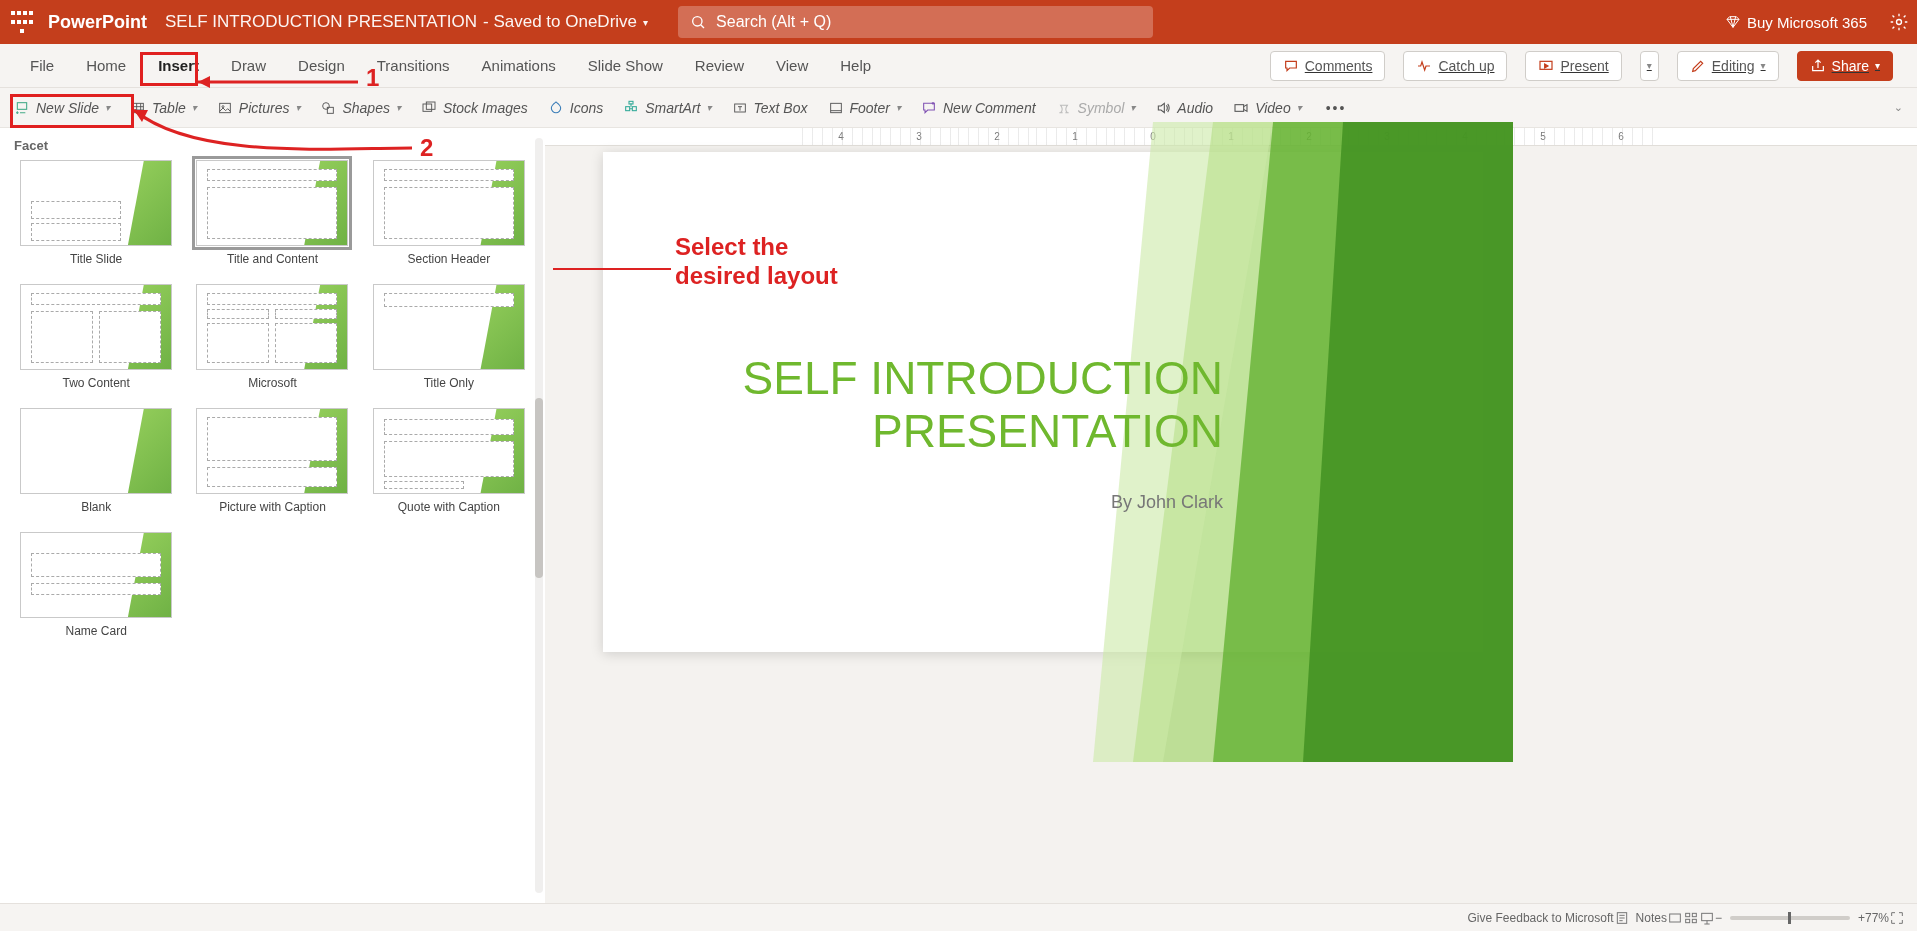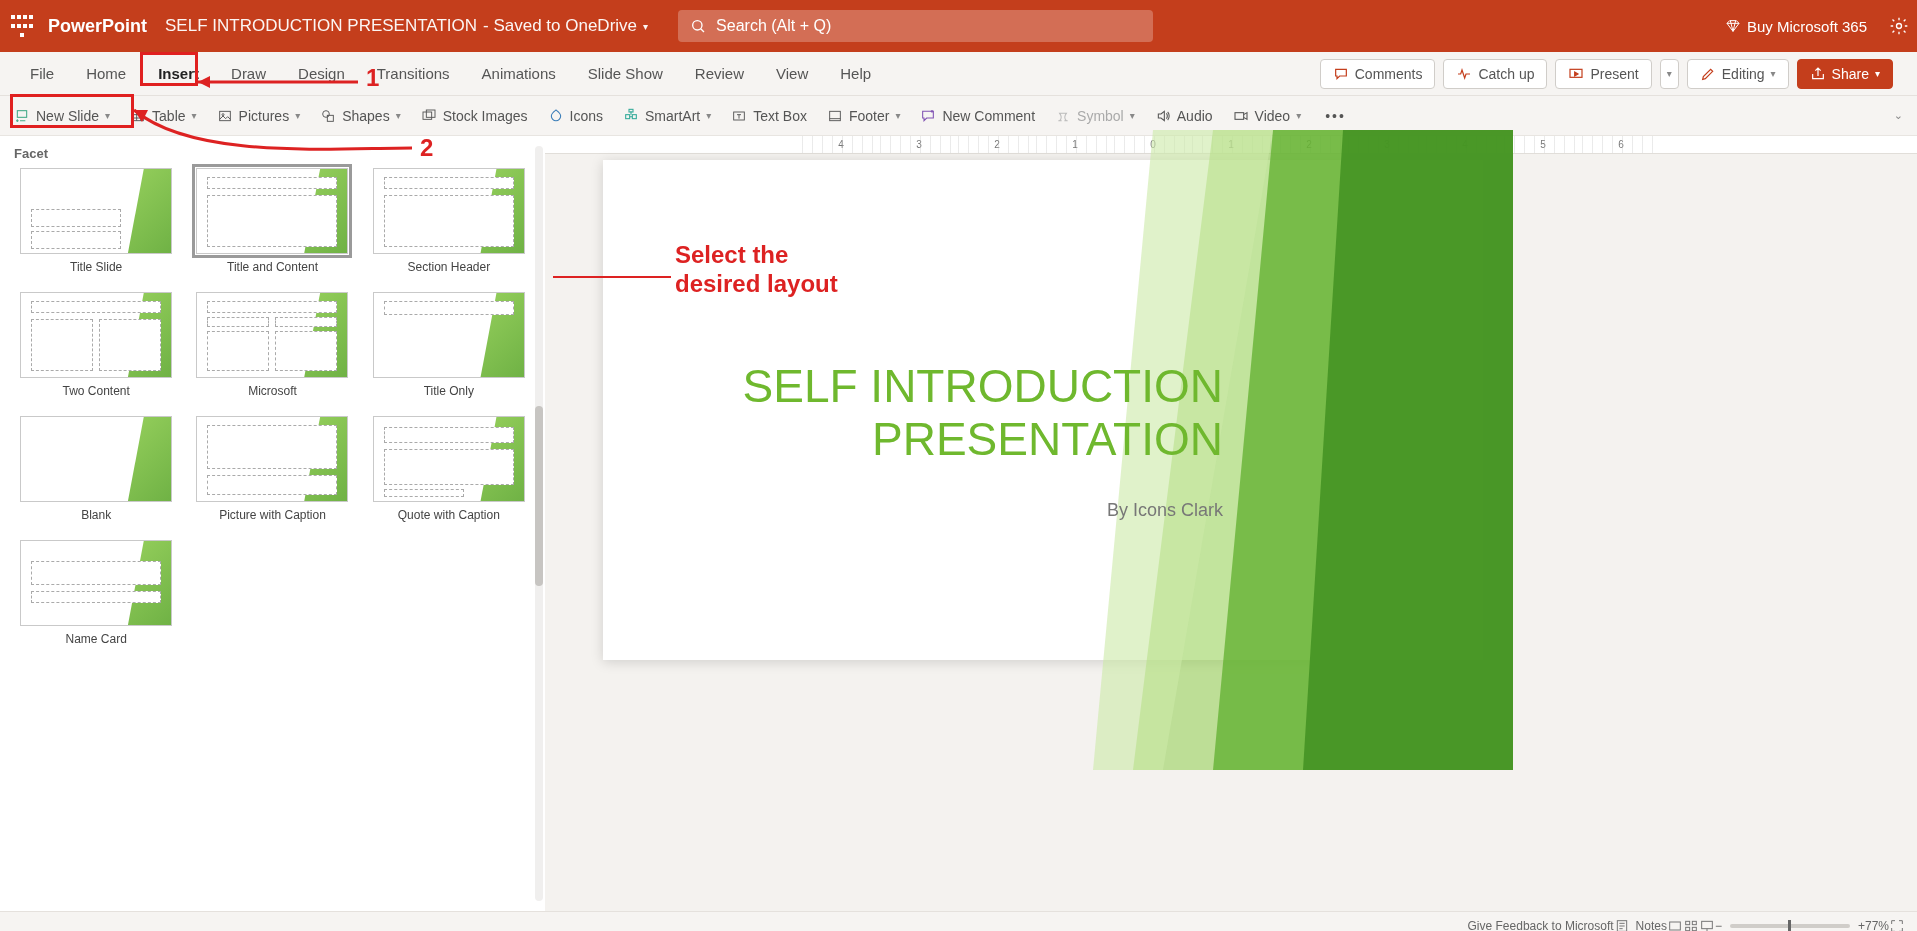--- a/index.html
+++ b/index.html
@@ -1,38 +1,38 @@
 <!DOCTYPE html>
 <html><head>
 <meta charset="utf-8">
 <style>
   * { box-sizing: border-box; margin: 0; padding: 0; }
   body { font-family: "Segoe UI", Arial, sans-serif; font-size: 14px; color:#333; background:#fff; overflow:hidden; width:1917px; height:931px; }
-  .titlebar { background:#c43e1c; height:52px; display:flex; align-items:center; color:#fff; padding:0 8px; }
+  .titlebar { background:#c43e1c; height:44px; display:flex; align-items:center; color:#fff; padding:0 8px; }
   .app-grid-icon { width:28px; height:28px; display:flex; flex-wrap:wrap; justify-content:center; align-items:center; margin-right:12px; }
   .app-grid-icon span { width:4px; height:4px; background:#fff; margin:1px; }
   .app-name { font-weight:600; font-size:18px; margin-right:18px; }
   .doc-title { font-size:17px; opacity:.95; display:flex; align-items:center; gap:6px;}
   .doc-title .caret { font-size:10px; }
   .tb-spacer { flex:1; }
   .searchbox { display:flex; align-items:center; background:rgba(255,255,255,.25); height:32px; border-radius:4px; width:475px; margin-left:30px; padding:0 12px; color:#fff; font-size:16px; gap:10px;}
   .searchbox svg{ stroke:#fff; }
   .right-tb { display:flex; align-items:center; gap:22px; margin-left:auto; color:#fff; }
   .right-tb .item { display:flex; align-items:center; gap:6px; font-size:15px; }
   .tabs { height:44px; background:#f6f4f2; border-bottom:1px solid #e5e1dd; display:flex; align-items:center; padding:0 14px; gap:0; }
   .tab { padding:0 16px; height:100%; display:flex; align-items:center; font-size:15px; color:#555; cursor:pointer; }
-  .tab-right { margin-left:auto; display:flex; align-items:center; gap:8px; padding-right:10px;}
+  .tab-right { margin-left:auto; display:flex; align-items:center; gap:18px; padding-right:10px;text-decoration:underline;}
   .pill-btn { height:30px; border:1px solid #d0cdc9; background:#fff; border-radius:4px; display:flex; align-items:center; padding:0 12px; font-size:14px; color:#555; gap:6px; }
   .pill-btn.share { background:#c43e1c; color:#fff; border-color:#c43e1c; }
   .pill-chevron { font-size:10px; color:#888; }
   .redbox-insert { position:absolute; left:140px; top:52px; width:58px; height:34px; border:3px solid #e02020; z-index:50; pointer-events:none;}
   .redbox-newslide { position:absolute; left:10px; top:94px; width:124px; height:34px; border:3px solid #e02020; z-index:50; pointer-events:none;}
   
   .ribbon { height:40px; background:#f6f4f2; border-bottom:1px solid #e8e5e1; display:flex; align-items:center; padding:0 14px; gap:20px; font-size:14px; color:#555; position:relative;}
-  .ribitem { display:flex; align-items:center; gap:6px; }
+  .ribitem { display:flex; align-items:center; gap:6px;font-style:italic; }
   .ribitem .chev { font-size:10px; color:#888;}
   .ribitem.disabled{ color:#aaa; }
   .ribbon .more { margin-left:4px; letter-spacing:2px;}
   .ribbon .right-chev { margin-left:auto; color:#888; font-size:11px;}
   .content { display:flex; height:calc(931px - 44px - 44px - 40px - 28px); }
   
   .gallery-wrap { width:545px; background:#fff; position:relative; overflow:hidden; }
   .gallery-label { font-size:13px; color:#666; padding:10px 14px 6px; font-weight:600;}
   .gallery-grid { display:grid; grid-template-columns: repeat(3, 1fr); gap:18px 20px; padding:1px 18px 20px; }
   .layout-card { display:flex; flex-direction:column; align-items:center; }
@@ -410,21 +410,21 @@
       <svg class="big-facet" viewBox="0 0 420 640">
         <polygon points="120,0 420,0 420,640 40,640" fill="#8fce4d" opacity=".55"></polygon>
         <polygon points="180,0 420,0 420,640 120,640" fill="#5faf2e" opacity=".75"></polygon>
         <polygon points="250,0 420,0 420,640 210,640" fill="#3e8e1f" opacity=".8"></polygon>
         <polygon points="60,0 180,0 70,640 0,640" fill="#cce9a6" opacity=".6"></polygon>
       </svg>
       <div class="slide-title">
         <span>SELF INTRODUCTION</span><br>
         <span>PRESENTATION</span>
       </div>
-      <div class="slide-sub">By Icons Clark</div>
+      <div class="slide-sub">By John Clark</div>
     </div>
 
     <div class="annot" style="left:130px; top:105px;">
       <div class="ann-text"><span>Select the</span></div>
       <div class="ann-text"><span>desired layout</span></div>
     </div>
     <div class="ann-line" style="left:8px; top:140px; width:118px;"></div>
   </div>
 
 </div>

